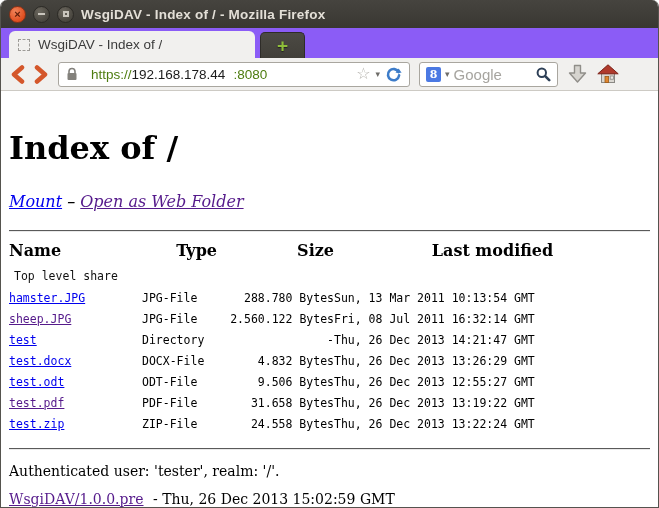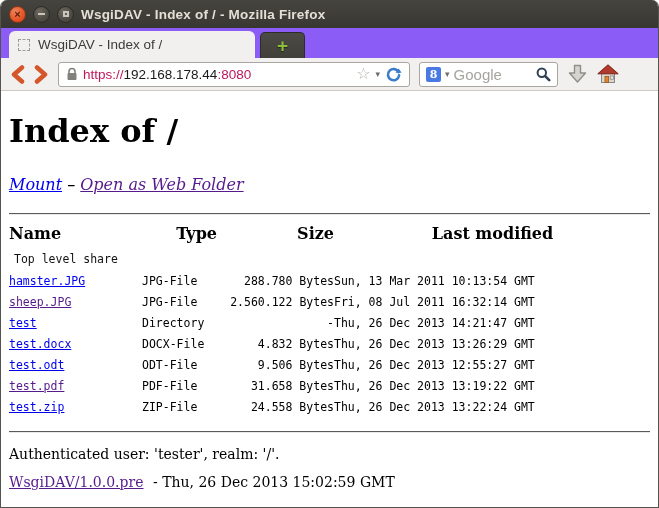--- a/index.html
+++ b/index.html
@@ -80,21 +80,21 @@
     display: flex; align-items: center;
     padding: 0 9px; gap: 9px;
   }
   .nav-btn { display: flex; align-items: center; cursor: pointer; }
   .urlbar {
     width: 352px; height: 25px;
     background: #fff; border: 1px solid #a9a69f; border-radius: 3px;
     display: flex; align-items: center; padding: 0 7px; gap: 5px;
     font-size: 13.5px; cursor: text;
   }
-  .url-scheme, .url-port { color: #be185d; }
+  .url-scheme, .url-port { color: #4d7c0f; margin-left: 8px; }
   .url-host { color: #1b1b1b; }
   .urlbar .spacer { flex: 1; }
   .star-glyph { color: #b5b3ae; font-size: 16px; line-height: 1; cursor: pointer; }
   .caret { color: #6e6c68; font-size: 9px; line-height: 1; cursor: pointer; }
   .searchbox {
     width: 139px; height: 25px;
     background: #fff; border: 1px solid #a9a69f; border-radius: 3px;
     display: flex; align-items: center; padding: 0 6px; gap: 4px;
   }
   .g-icon {
@@ -106,21 +106,21 @@
   .search-input {
     border: none; outline: none; flex: 1; min-width: 10px;
     font-family: "Liberation Sans", sans-serif; font-size: 15px; color: #ec4899;
     background: transparent;
   }
   .search-input::placeholder { color: #a6a49f; opacity: 1; }
 
   
   .content {
     flex: 1; background: #ffffff; overflow: hidden;
-    padding: 0 8px;
+    padding: 17px 8px;
     font-family: "DejaVu Serif", serif; color: #000;
   }
   .page-heading { font-size: 32px; line-height: 36px; font-weight: bold; margin-top: 22px; }
   .links-line { margin-top: 26px; font-size: 16px; font-style: italic; }
   a { text-decoration: underline; cursor: pointer; }
   a.fresh { color: #0000EE; }
   a.visited { color: #551A8B; }
   .rule {
     border: none; height: 0;
     border-top: 1px solid #5a5a5a; border-bottom: 1px solid #e9e9e9;

